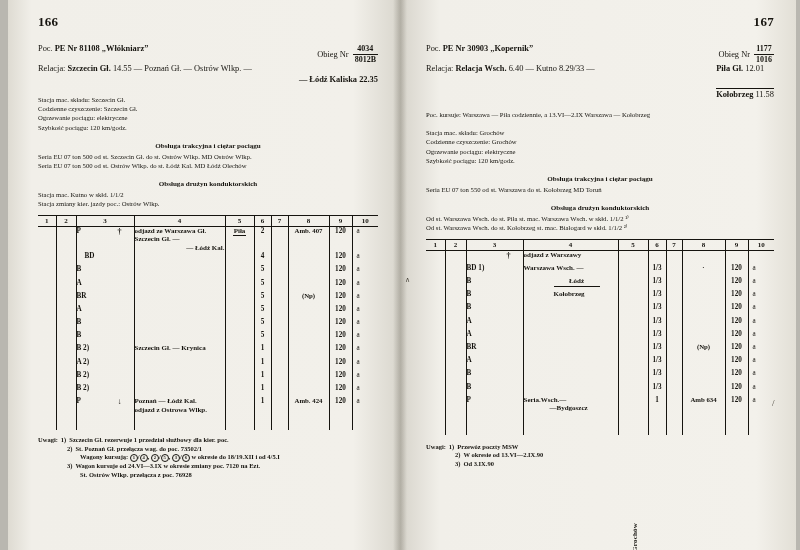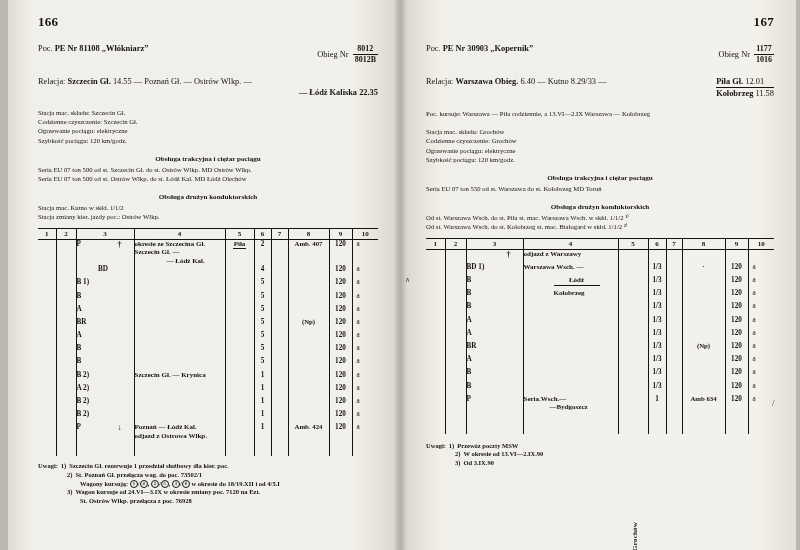--- a/index.html
+++ b/index.html
@@ -36,21 +36,21 @@
   .ctr{text-align:center;}
 
   .titleline{display:flex;justify-content:space-between;align-items:flex-start;
     font-size:8.4px;margin-top:14px;}
   .titleline .lbl{white-space:nowrap;text-align:center;}
   .obieg{display:flex;align-items:center;gap:4px;font-size:8.4px;white-space:nowrap;}
   .frac{display:inline-block;text-align:center;line-height:9.5px;font-size:8px;font-weight:bold;}
   .frac .top{border-bottom:1px solid #16140f;padding:0 2px;}
   .frac .bot{padding:0 2px;}
 
-  .relacja{font-size:8.4px;margin-top:13px;position:relative;}
+  .relacja{font-size:8.4px;position:relative;}
   .relacja .tail{text-align:right;font-size:8.4px;margin-top:2px;}
   .relacja-row{display:flex;justify-content:space-between;align-items:flex-start;}
   .relacja-right{margin-left:8px;}
 
   .meta{margin-top:11px;}
   .sect{margin-top:10px;font-size:7.1px;font-weight:bold;text-align:center;}
   .sectbody{margin-top:2px;}
 
   
   table.tt{border-collapse:collapse;width:100%;margin-top:6px;
@@ -98,21 +98,21 @@
       <div class="titleline">
         <div class="lbl">
           <span>Poc.</span>
           <span class="b">PE</span>
           <span class="b">Nr 81108</span>
           <span class="b">„Włókniarz”</span>
         </div>
         <div class="obieg">
           <span>Obieg Nr</span>
           <span class="frac">
-            <span class="top" style="display:block">8012</span>
+            <span class="top" style="display:block">4034</span>
             <span class="bot" style="display:block">8012B</span>
           </span>
         </div>
       </div>
 
       <div class="relacja">
         <div>
           <span>Relacja:</span>
           <span class="b">Szczecin Gł.</span>
           <span>14.55 — Poznań Gł. — Ostrów Wlkp. —</span>
@@ -170,60 +170,43 @@
             <tr class="gridrow">
               <td class=""></td>
               <td class="vl"></td>
               <td class="vl c3">
                 <div style="display: flex; justify-content: space-between; align-items: flex-start;">
                   <span>P</span>
                   <span class="dagger" style="padding-right: 12px;">†</span>
                 </div>
               </td>
               <td class="vl c4">
-                <div class="stack">okresie ze Szczecina Gł.</div>
+                <div class="stack">odjazd ze Warszawa Gł.</div>
                 <div class="stack">Szczecin Gł. —</div>
-                <div class="stack" style="text-align: left; padding-left: 32px;">— Łódź Kal.</div>
+                <div class="stack" style="text-align: right; padding-left: 32px;">— Łódź Kal.</div>
               </td>
               <td class="vl vertcell"><span class="ul b" style="font-size: 7px;">Piła</span></td>
               <td class="vl c6">2</td>
               <td class="vl"></td>
               <td class="vl c8">Amb. 407</td>
               <td class="vl c9">120</td>
               <td class="vl c10" style="text-align: left; padding-left: 4px;">a</td>
             </tr>
             <tr class="gridrow">
               <td class=""></td>
               <td class="vl"></td>
               <td class="vl c3">
-                <div style="display: flex; justify-content: center; align-items: flex-start; padding-left: 8px;">
+                <div style="display: flex; justify-content: flex-start; align-items: flex-start; padding-left: 8px;">
                   <span>BD</span>
                   <span class="dagger" style="padding-right: 12px;"></span>
                 </div>
               </td>
               <td class="vl c4"></td>
               <td class="vl vertcell"></td>
               <td class="vl c6">4</td>
-              <td class="vl"></td>
-              <td class="vl c8"></td>
-              <td class="vl c9">120</td>
-              <td class="vl c10" style="text-align: left; padding-left: 4px;">a</td>
-            </tr>
-            <tr class="gridrow">
-              <td class=""></td>
-              <td class="vl"></td>
-              <td class="vl c3">
-                <div style="display: flex; justify-content: space-between; align-items: flex-start;">
-                  <span>B 1)</span>
-                  <span class="dagger" style="padding-right: 12px;"></span>
-                </div>
-              </td>
-              <td class="vl c4"></td>
-              <td class="vl vertcell"></td>
-              <td class="vl c6">5</td>
               <td class="vl"></td>
               <td class="vl c8"></td>
               <td class="vl c9">120</td>
               <td class="vl c10" style="text-align: left; padding-left: 4px;">a</td>
             </tr>
             <tr class="gridrow">
               <td class=""></td>
               <td class="vl"></td>
               <td class="vl c3">
                 <div style="display: flex; justify-content: space-between; align-items: flex-start;">
@@ -470,25 +453,25 @@
           <span class="frac">
             <span class="top" style="display:block">1177</span>
             <span class="bot" style="display:block">1016</span>
           </span>
         </div>
       </div>
 
       <div class="relacja relacja-row">
         <div>
           <span>Relacja:</span>
-          <span class="b">Warszawa Obieg.</span>
+          <span class="b">Relacja Wsch.</span>
           <span>6.40 — Kutno 8.29/33 —</span>
         </div>
         <div class="relacja-right">
-          <div style="border-bottom:1px solid #16140f;padding-bottom:1px;white-space:nowrap">
+          <div style="border-bottom:1px solid #16140f;padding-bottom:15px;white-space:nowrap">
             <span class="b">Piła Gł.</span>
             <span>12.01</span>
           </div>
           <div style="padding-top:1px;white-space:nowrap">
             <span class="b">Kołobrzeg</span>
             <span>11.58</span>
           </div>
         </div>
       </div>
 

